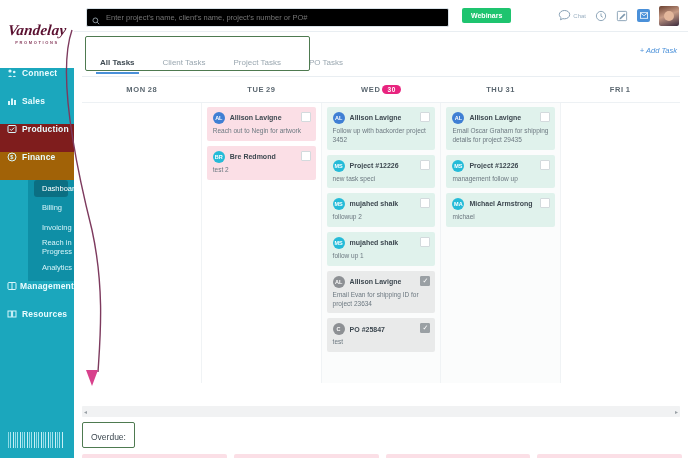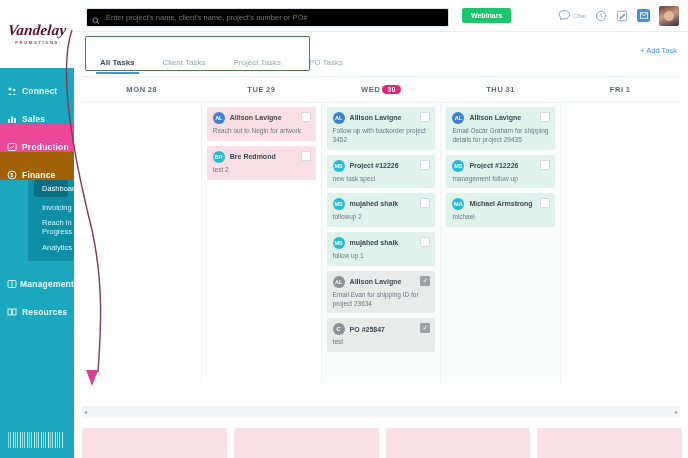--- a/index.html
+++ b/index.html
@@ -31,26 +31,26 @@
     color: #5a1030;
     letter-spacing: .2px;
     transform: skewX(-6deg);
     line-height: 1;
   }
   #logo-sub {
     font-size: 4px; letter-spacing: 1.6px; color: #8a4060;
     margin-top: 2px; font-weight: bold;
   }
   .nav-item {
-    height: 28px; display: flex; align-items: flex-end;
+    height: 28px; display: flex; align-items: flex-start;
     padding-left: 7px; color: #eafcff;
     font-size: 8.5px; font-weight: bold; letter-spacing: .2px;
   }
   .nav-item .ic { width: 15px; display: inline-flex; align-items: center; }
-  .nav-item.sect-production { background: #ec4899; }
+  .nav-item.sect-production { background: #7f1d1d; }
   .nav-item.sect-finance { background: #a16207; }
   #finance-sub { background: #0f8fa6; padding-bottom: 4px; margin-left: 28px; }
   .sub-item {
     height: 20px; display: flex; align-items: center;
     padding-left: 14px; color: #d7f4fa;
     font-size: 7.5px; font-weight: normal;
   }
   .sub-item.selected {
     background: #0b6f83; color: #ffffff;
     margin: 0 6px 0 6px; border-radius: 3px;
@@ -147,21 +147,21 @@
     bottom: 0; height: 2px; background: #4a90d9;
   }
   #tabs-highlight {
     position: absolute; left: 11px; top: 4px;
     width: 225px; height: 35px;
     border: 1.4px solid #4e7a50; border-radius: 2px;
     pointer-events: none;
   }
   #add-task {
     position: absolute; right: 11px; top: 14px;
-    font-size: 7.5px; color: #4a90d9; cursor: pointer;
+    font-size: 7.5px; color: #4a90d9; cursor: pointer; font-style: italic;
   }
 
   
   #cal {
     position: absolute; left: 8px; top: 44px;
     width: 598px; height: 330px;
     border-top: 1px solid #e9eef2;
   }
   #cal-head {
     display: flex; height: 26px; align-items: center;
@@ -304,20 +304,23 @@
           </svg>
       </span>
       <span>Finance</span>
     </div>
 
     <div id="finance-sub">
       <div class="sub-item selected">
         <span>Dashboard</span>
       </div>
       <div class="sub-item">
+        <span>Billing</span>
+      </div>
+      <div class="sub-item">
         <span>Invoicing</span>
       </div>
       <div class="sub-item">
         <span>Reach in Progress</span>
       </div>
       <div class="sub-item">
         <span>Analytics</span>
       </div>
     </div>
 
@@ -526,20 +529,23 @@
         <div class="day-col"></div>
       </div>
     </div>
 
     <div id="hscroll">
       <span class="sarrow">◂</span>
       <span class="sarrow">▸</span>
     </div>
 
     <div id="overdue-wrap">
+      <div id="overdue-label-box">
+        <span id="overdue-label">Overdue:</span>
+      </div>
       <div id="overdue-row">
         <div class="od-card">
           
           
           
         </div>
         <div class="od-card">
           
           
           

